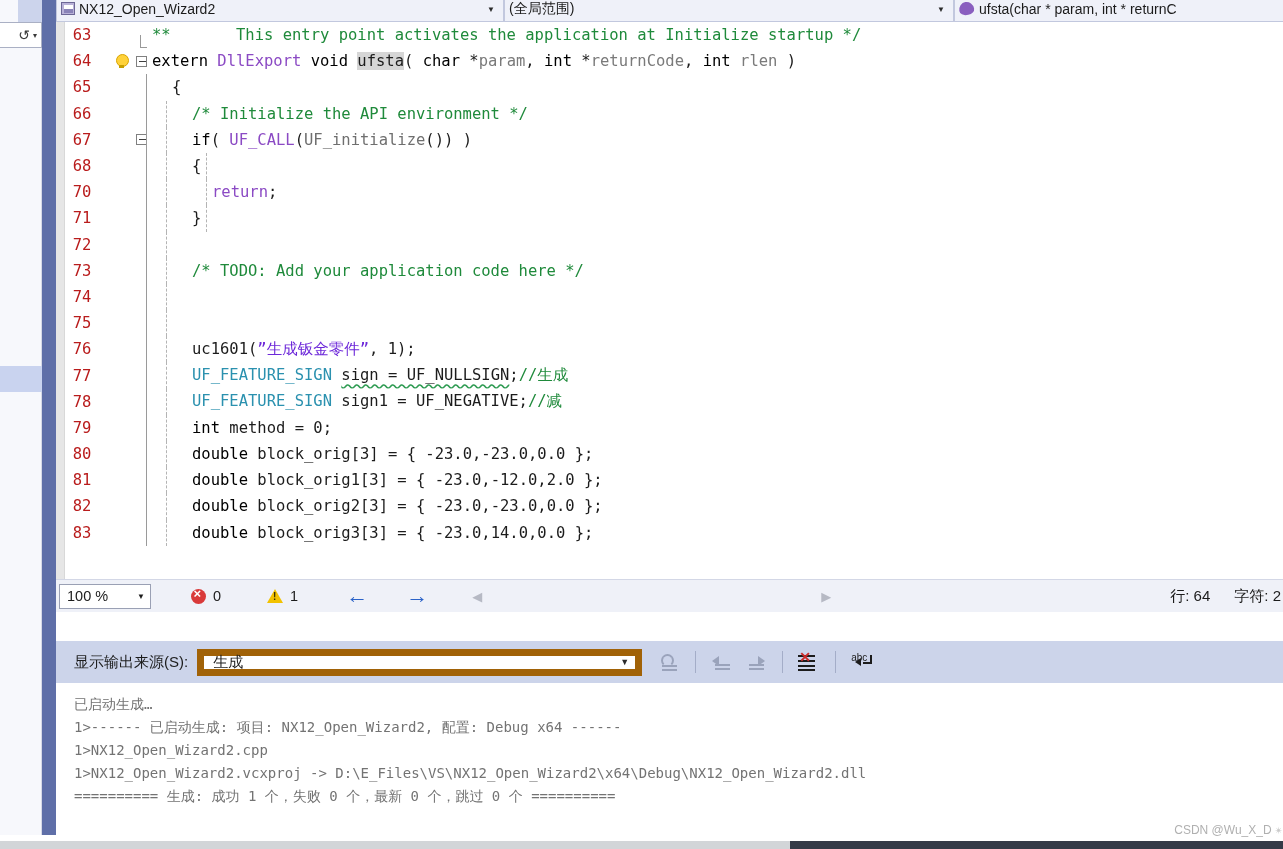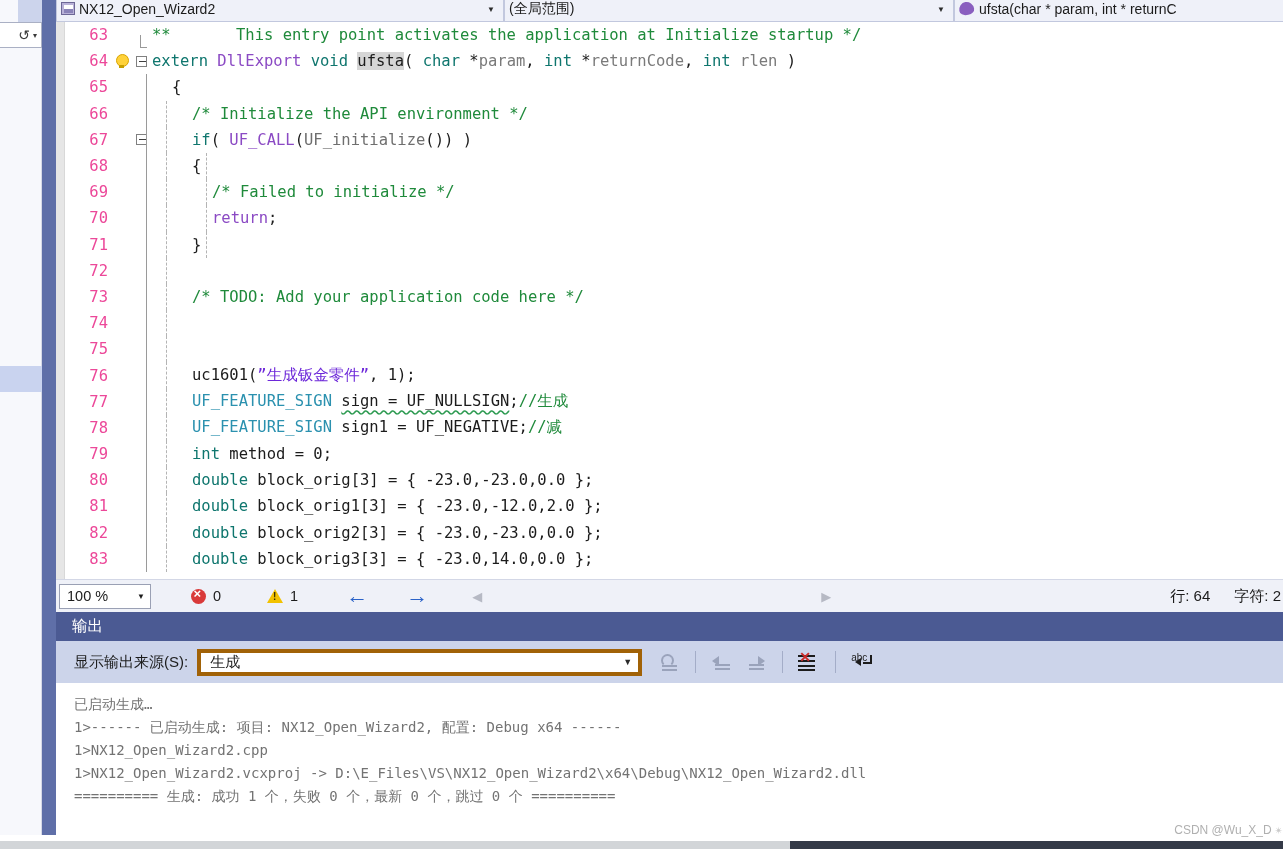--- a/index.html
+++ b/index.html
@@ -136,23 +136,23 @@
     position: relative;
     height: 26.2px;
     display: flex;
     align-items: center;
     font-family: "DejaVu Sans Mono", monospace;
     font-size: 15.5px;
     white-space: pre;
   }
   .lnum {
     width: 56px;
-    text-align: right;
+    text-align: center;
     padding-right: 4px;
-    color: #ec4899;
+    color: #b91c1c;
     font-family: "DejaVu Sans Mono", monospace;
     font-size: 15.5px;
     flex: 0 0 auto;
   }
   .bulb-cell {
     width: 18px; flex: 0 0 auto;
     display: flex; align-items: center; justify-content: center;
   }
   .bulb {
     width: 11px; height: 14px;
@@ -196,21 +196,21 @@
   .vdash {
     position: absolute; top: 0; width: 0px; height: 26.2px;
     border-left: 1px dashed #b4b4b4;
   }
   .vdash.d1 { left: 110px; }
   .vdash.d2 { left: 150px; }
   .codetext { flex: 1; padding-left: 0; }
 
   
   .t-cmt   { color: #1f8a3b; }
-  .t-kw    { color: #0f766e; }
+  .t-kw    { color: #000000; }
   .t-type  { color: #2b91af; }
   .t-macro { color: #8b4ac4; }
   .t-fn    { color: #6f6f6f; }
   .t-plain { color: #1c1c1c; }
   .t-var   { color: #7a7a7a; }
   .t-str   { color: #6d28d9; }
   .t-num   { color: #1c1c1c; }
   .t-purple{ color: #8b4ac4; }
   .t-hl    { background: #d6d6d6; }
   .t-squig {
@@ -296,21 +296,21 @@
   .out-toolbar {
     position: absolute; left: 14px; top: 29px;
     width: 1227px; height: 42px;
     background: #ccd4ea;
     display: flex; align-items: center;
     padding-left: 18px;
   }
   .out-toolbar .lbl { font-size: 15px; color: #1c1c1c; margin-right: 9px; }
   .src-combo {
     width: 445px; height: 27px;
-    background: #ffffff; border: 4px solid #a16207;
+    background: #ffffff; border: 7px solid #a16207;
     display: flex; align-items: center; justify-content: space-between;
     padding: 0 6px 0 9px;
     font-size: 15px; color: #1c1c1c;
   }
   .src-combo .caret { font-size: 9px; color: #2b2b2b; }
   .tb-sep {
     width: 1px; height: 22px; background: #a4adc8; margin: 0 9px;
   }
   .tb-btn {
     width: 30px; height: 28px;
@@ -448,21 +448,20 @@
     <div class="code-body">
       <div class="gutter-sel"></div>
       <div class="gutter-line"></div>
       <div id="code-lines">
           <div class="code-row"><span class="lnum">63</span><span class="bulb-cell"></span><span class="fold-cell"><span class="fold-bracket"></span></span><span class="codetext" style="padding-left: 0px;"><span class="t-cmt">**       This entry point activates the application at Initialize startup */</span></span></div>
           <div class="code-row"><span class="lnum">64</span><span class="bulb-cell"><span class="bulb"></span></span><span class="fold-cell"><span class="fold-box"></span></span><span class="codetext" style="padding-left: 0px;"><span class="t-kw">extern </span><span class="t-macro">DllExport</span><span class="t-plain"> </span><span class="t-kw">void</span><span class="t-plain"> </span><span class="t-plain t-hl">ufsta</span><span class="t-plain">( </span><span class="t-kw">char</span><span class="t-plain"> *</span><span class="t-var">param</span><span class="t-plain">, </span><span class="t-kw">int</span><span class="t-plain"> *</span><span class="t-var">returnCode</span><span class="t-plain">, </span><span class="t-kw">int</span><span class="t-plain"> </span><span class="t-var">rlen</span><span class="t-plain"> )</span></span></div>
           <div class="code-row"><span class="lnum">65</span><span class="bulb-cell"></span><span class="fold-cell"></span><span class="vline v1"></span><span class="codetext" style="padding-left: 20px;"><span class="t-plain">{</span></span></div>
           <div class="code-row"><span class="lnum">66</span><span class="bulb-cell"></span><span class="fold-cell"></span><span class="vline v1"></span><span class="vdash d1"></span><span class="codetext" style="padding-left: 40px;"><span class="t-cmt">/* Initialize the API environment */</span></span></div>
           <div class="code-row"><span class="lnum">67</span><span class="bulb-cell"></span><span class="fold-cell"><span class="fold-box"></span></span><span class="vline v1"></span><span class="vdash d1"></span><span class="codetext" style="padding-left: 40px;"><span class="t-kw">if</span><span class="t-plain">( </span><span class="t-macro">UF_CALL</span><span class="t-plain">(</span><span class="t-fn">UF_initialize</span><span class="t-plain">()) )</span></span></div>
           <div class="code-row"><span class="lnum">68</span><span class="bulb-cell"></span><span class="fold-cell"></span><span class="vline v1"></span><span class="vdash d1"></span><span class="vdash d2"></span><span class="codetext" style="padding-left: 40px;"><span class="t-plain">{</span></span></div>
-          <div class="code-row"><span class="lnum">69</span><span class="bulb-cell"></span><span class="fold-cell"></span><span class="vline v1"></span><span class="vdash d1"></span><span class="vdash d2"></span><span class="codetext" style="padding-left: 60px;"><span class="t-cmt">/* Failed to initialize */</span></span></div>
           <div class="code-row"><span class="lnum">70</span><span class="bulb-cell"></span><span class="fold-cell"></span><span class="vline v1"></span><span class="vdash d1"></span><span class="vdash d2"></span><span class="codetext" style="padding-left: 60px;"><span class="t-purple">return</span><span class="t-plain">;</span></span></div>
           <div class="code-row"><span class="lnum">71</span><span class="bulb-cell"></span><span class="fold-cell"></span><span class="vline v1"></span><span class="vdash d1"></span><span class="vdash d2"></span><span class="codetext" style="padding-left: 40px;"><span class="t-plain">}</span></span></div>
           <div class="code-row"><span class="lnum">72</span><span class="bulb-cell"></span><span class="fold-cell"></span><span class="vline v1"></span><span class="vdash d1"></span><span class="codetext" style="padding-left: 0px;"></span></div>
           <div class="code-row"><span class="lnum">73</span><span class="bulb-cell"></span><span class="fold-cell"></span><span class="vline v1"></span><span class="vdash d1"></span><span class="codetext" style="padding-left: 40px;"><span class="t-cmt">/* TODO: Add your application code here */</span></span></div>
           <div class="code-row"><span class="lnum">74</span><span class="bulb-cell"></span><span class="fold-cell"></span><span class="vline v1"></span><span class="vdash d1"></span><span class="codetext" style="padding-left: 0px;"></span></div>
           <div class="code-row"><span class="lnum">75</span><span class="bulb-cell"></span><span class="fold-cell"></span><span class="vline v1"></span><span class="vdash d1"></span><span class="codetext" style="padding-left: 0px;"></span></div>
           <div class="code-row"><span class="lnum">76</span><span class="bulb-cell"></span><span class="fold-cell"></span><span class="vline v1"></span><span class="vdash d1"></span><span class="codetext" style="padding-left: 40px;"><span class="t-plain">uc1601</span><span class="t-plain">(</span><span class="t-str">”生成钣金零件”</span><span class="t-plain">, </span><span class="t-num">1</span><span class="t-plain">);</span></span></div>
           <div class="code-row"><span class="lnum">77</span><span class="bulb-cell"></span><span class="fold-cell"></span><span class="vline v1"></span><span class="vdash d1"></span><span class="codetext" style="padding-left: 40px;"><span class="t-type">UF_FEATURE_SIGN</span><span class="t-plain"> </span><span class="t-plain t-squig">sign = UF_NULLSIGN</span><span class="t-plain">;</span><span class="t-cmt">//生成</span></span></div>
           <div class="code-row"><span class="lnum">78</span><span class="bulb-cell"></span><span class="fold-cell"></span><span class="vline v1"></span><span class="vdash d1"></span><span class="codetext" style="padding-left: 40px;"><span class="t-type">UF_FEATURE_SIGN</span><span class="t-plain"> sign1 = UF_NEGATIVE;</span><span class="t-cmt">//减</span></span></div>
           <div class="code-row"><span class="lnum">79</span><span class="bulb-cell"></span><span class="fold-cell"></span><span class="vline v1"></span><span class="vdash d1"></span><span class="codetext" style="padding-left: 40px;"><span class="t-kw">int</span><span class="t-plain"> method = </span><span class="t-num">0</span><span class="t-plain">;</span></span></div>
@@ -492,21 +491,20 @@
       <span class="spacer"></span>
       <span class="small-caret-r">▶</span>
       <span class="spacer"></span>
       <span class="pos-txt">行: 64</span>
       <span class="pos-txt last">字符: 2</span>
     </div>
   </div>
 
   <div class="out-panel">
     <div class="out-left-bar"></div>
-    <div class="out-title">输出</div>
 
     <div class="out-toolbar">
       <span class="lbl">显示输出来源(S):</span>
       <div class="src-combo">
         <span>生成</span>
         <span class="caret">▼</span>
       </div>
       <div class="tb-btn first">
         <span class="icn icn-find"></span>
       </div>

